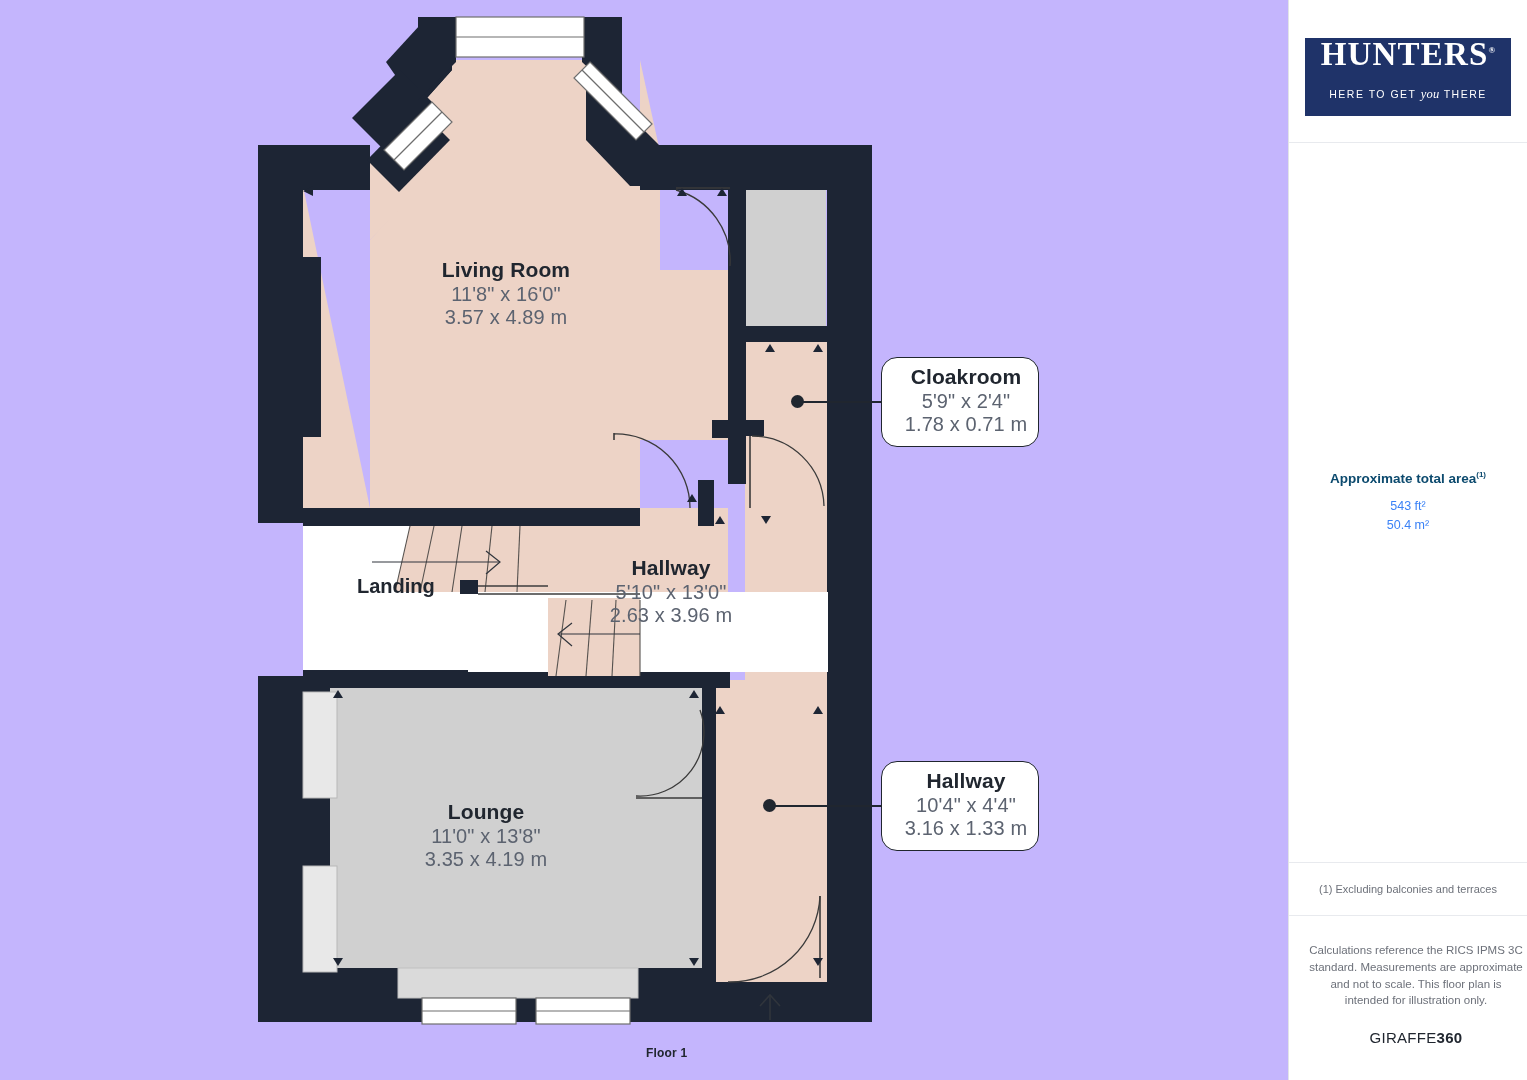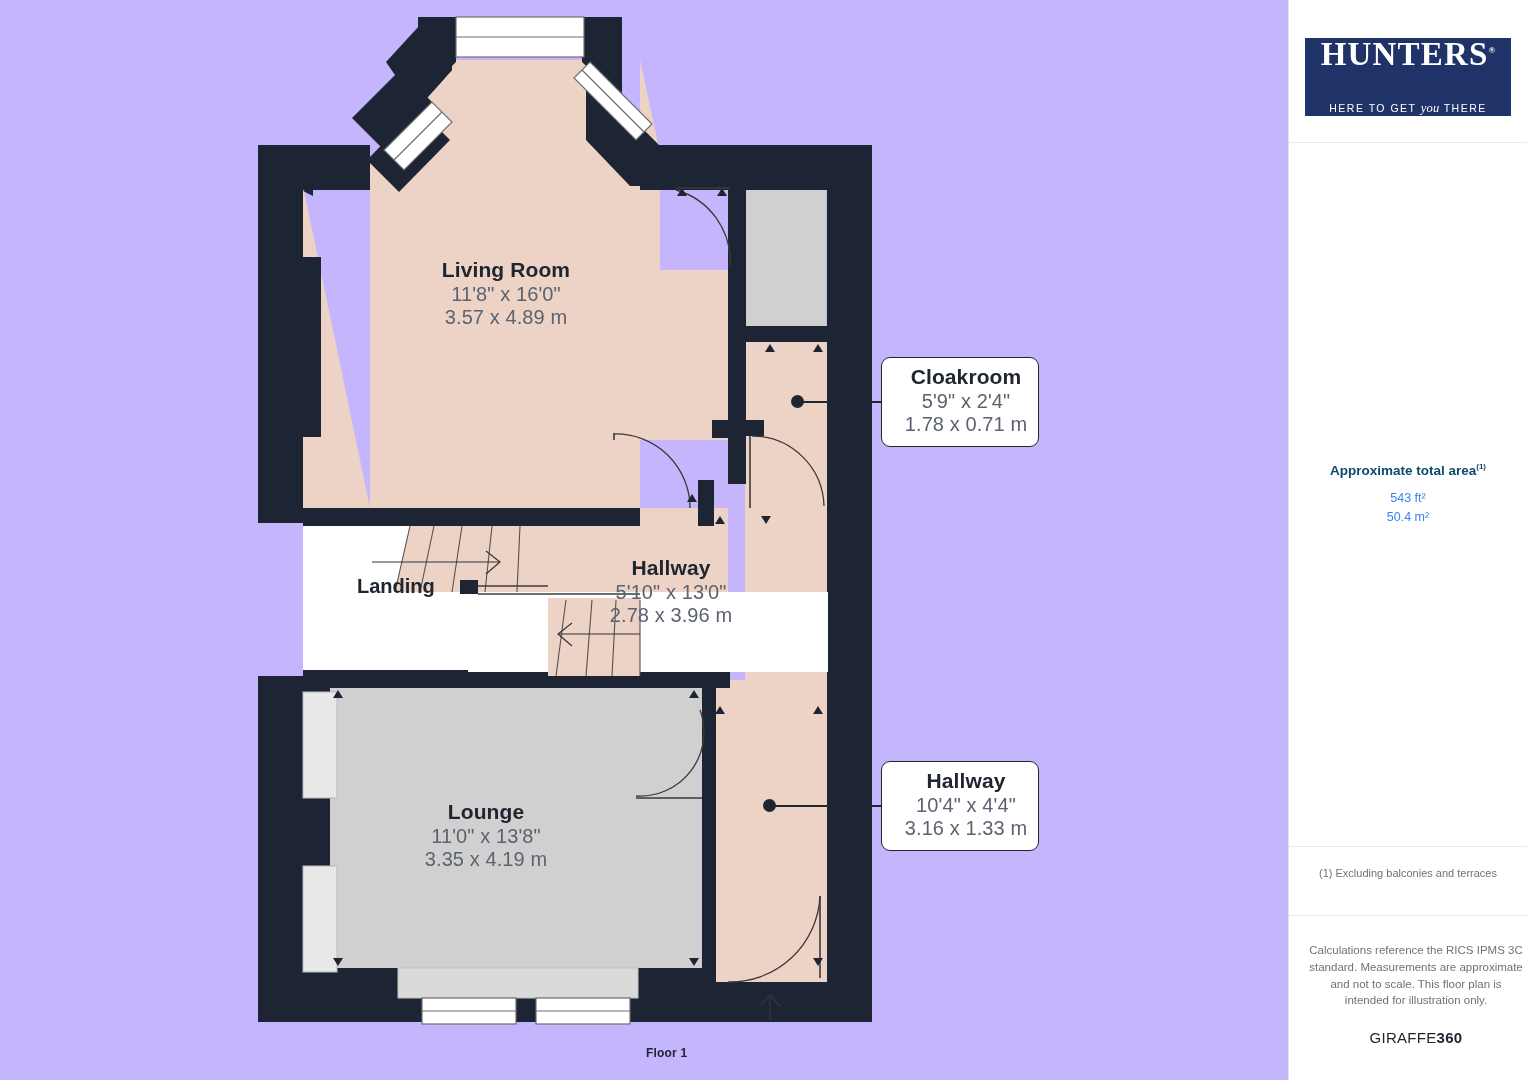--- a/index.html
+++ b/index.html
@@ -62,21 +62,21 @@
     font-size: 12px;
     font-weight: bold;
     color: #20262f;
     letter-spacing: 0.2px;
     padding-left: 25px;
   }
   
   .callout {
     position: absolute;
     border: 1.6px solid #20262f;
-    border-radius: 9px;
+    border-radius: 16px;
     background: #ffffff;
     text-align: center;
     padding: 7px 1px 9px 13px;
     box-sizing: border-box;
     line-height: 1.18;
     white-space: nowrap;
   }
   .callout .room-name { font-size: 21px; }
   .callout .room-dims { font-size: 20px; }
   .leader {
@@ -107,21 +107,21 @@
     padding: 38px 16px 26px 16px;
     border-bottom: 1px solid #e8eaee;
     box-sizing: border-box;
   }
   .logo-box {
     background: #1f3369;
     height: 78px;
     display: flex;
     flex-direction: column;
     align-items: center;
-    justify-content: space-between;
+    justify-content: flex-start;
     color: #ffffff;
   }
   .logo-main {
     font-family: "Liberation Serif", serif;
     font-size: 33px;
     font-weight: bold;
     letter-spacing: 1.2px;
     line-height: 1;
     position: relative;
   }
@@ -160,21 +160,21 @@
     text-align: center;
   }
   .area-title sup { font-size: 8px; vertical-align: super; }
   .area-val {
     font-size: 12.5px;
     color: #3b82f6;
     line-height: 1.55;
     text-align: center;
   }
   .sb-note {
-    padding: 20px 12px 36px 12px;
+    padding: 20px 12px 20px 12px;
     border-bottom: 1px solid #e8eaee;
     text-align: center;
     font-size: 11px;
     color: #6d717a;
     box-sizing: border-box;
   }
   .sb-footer {
     padding: 26px 4px 34px 20px;
     text-align: center;
     box-sizing: border-box;
@@ -396,21 +396,21 @@
 
     <div class="room-label" style="left:386px; top:258px; width:240px;">
       <div class="room-name">Living Room</div>
       <div class="room-dims">11'8" x 16'0"</div>
       <div class="room-dims">3.57 x 4.89 m</div>
     </div>
 
     <div class="room-label" style="left:551px; top:556px; width:240px;">
       <div class="room-name">Hallway</div>
       <div class="room-dims">5'10" x 13'0"</div>
-      <div class="room-dims">2.78 x 3.96 m</div>
+      <div class="room-dims">2.63 x 3.96 m</div>
     </div>
 
     <div class="room-label" style="left:366px; top:800px; width:240px;">
       <div class="room-name">Lounge</div>
       <div class="room-dims">11'0" x 13'8"</div>
       <div class="room-dims">3.35 x 4.19 m</div>
     </div>
 
     <div class="landing-label" style="left:357px; top:575px;">Landing</div>
 

